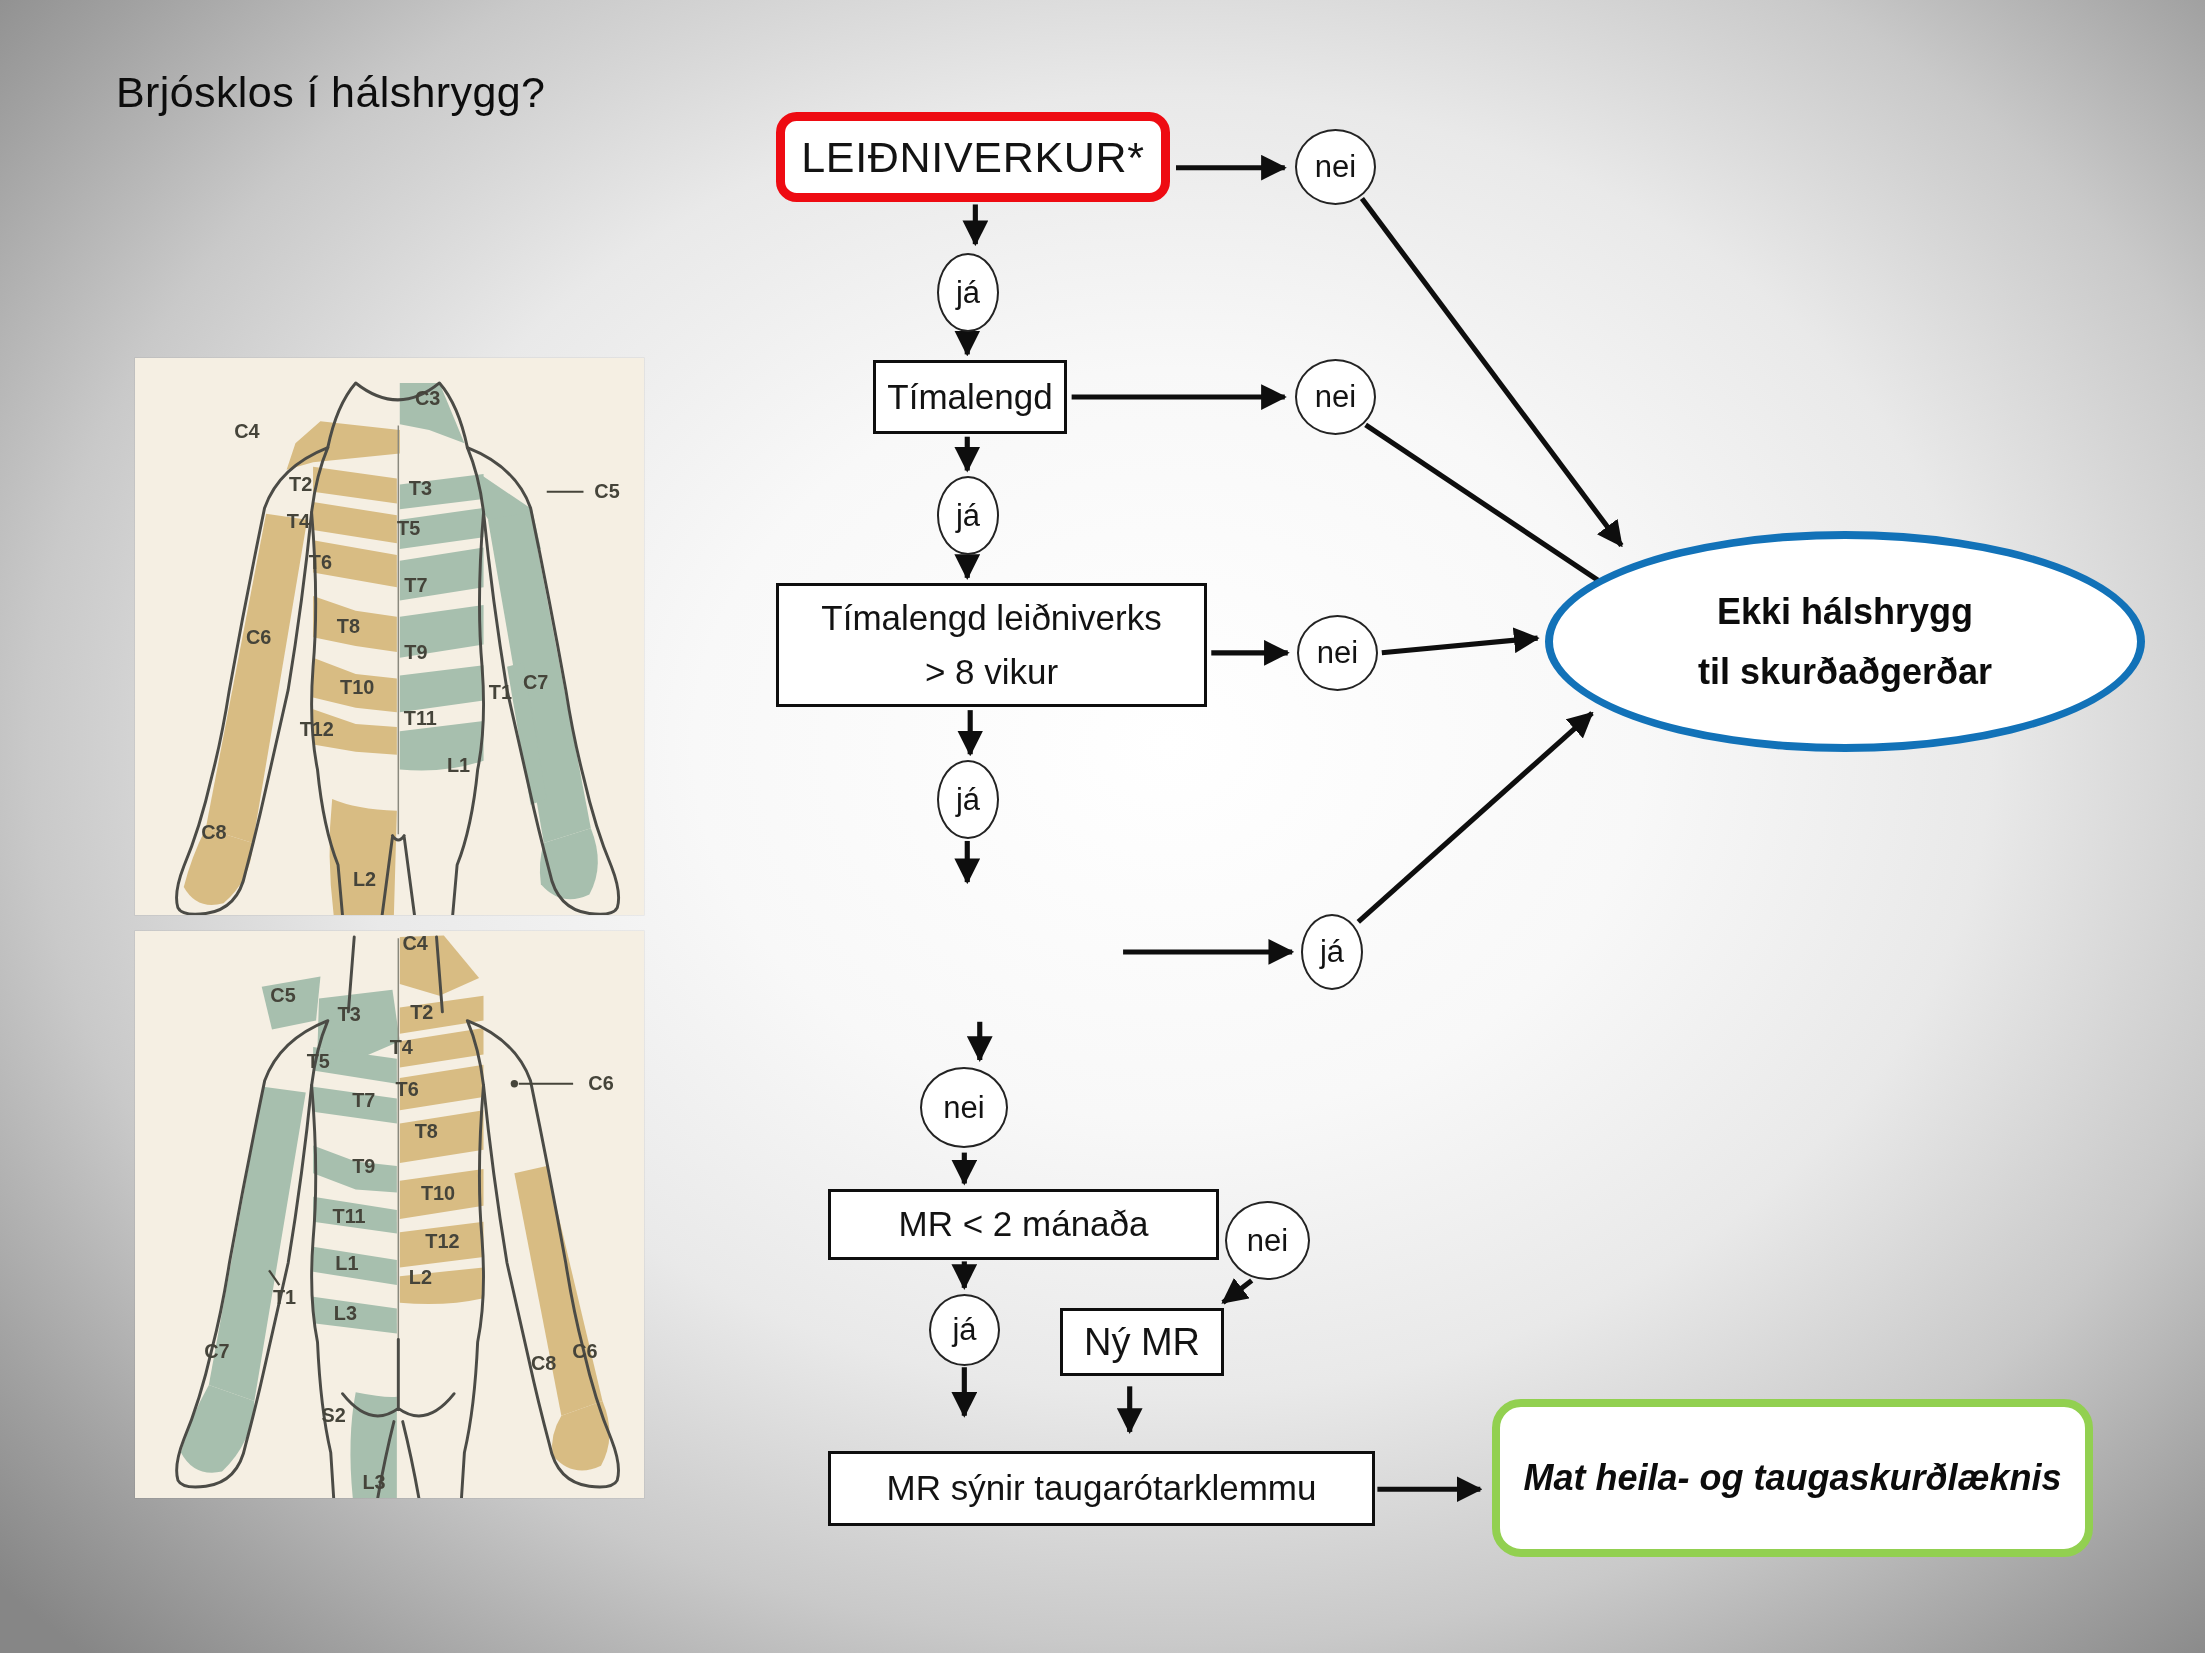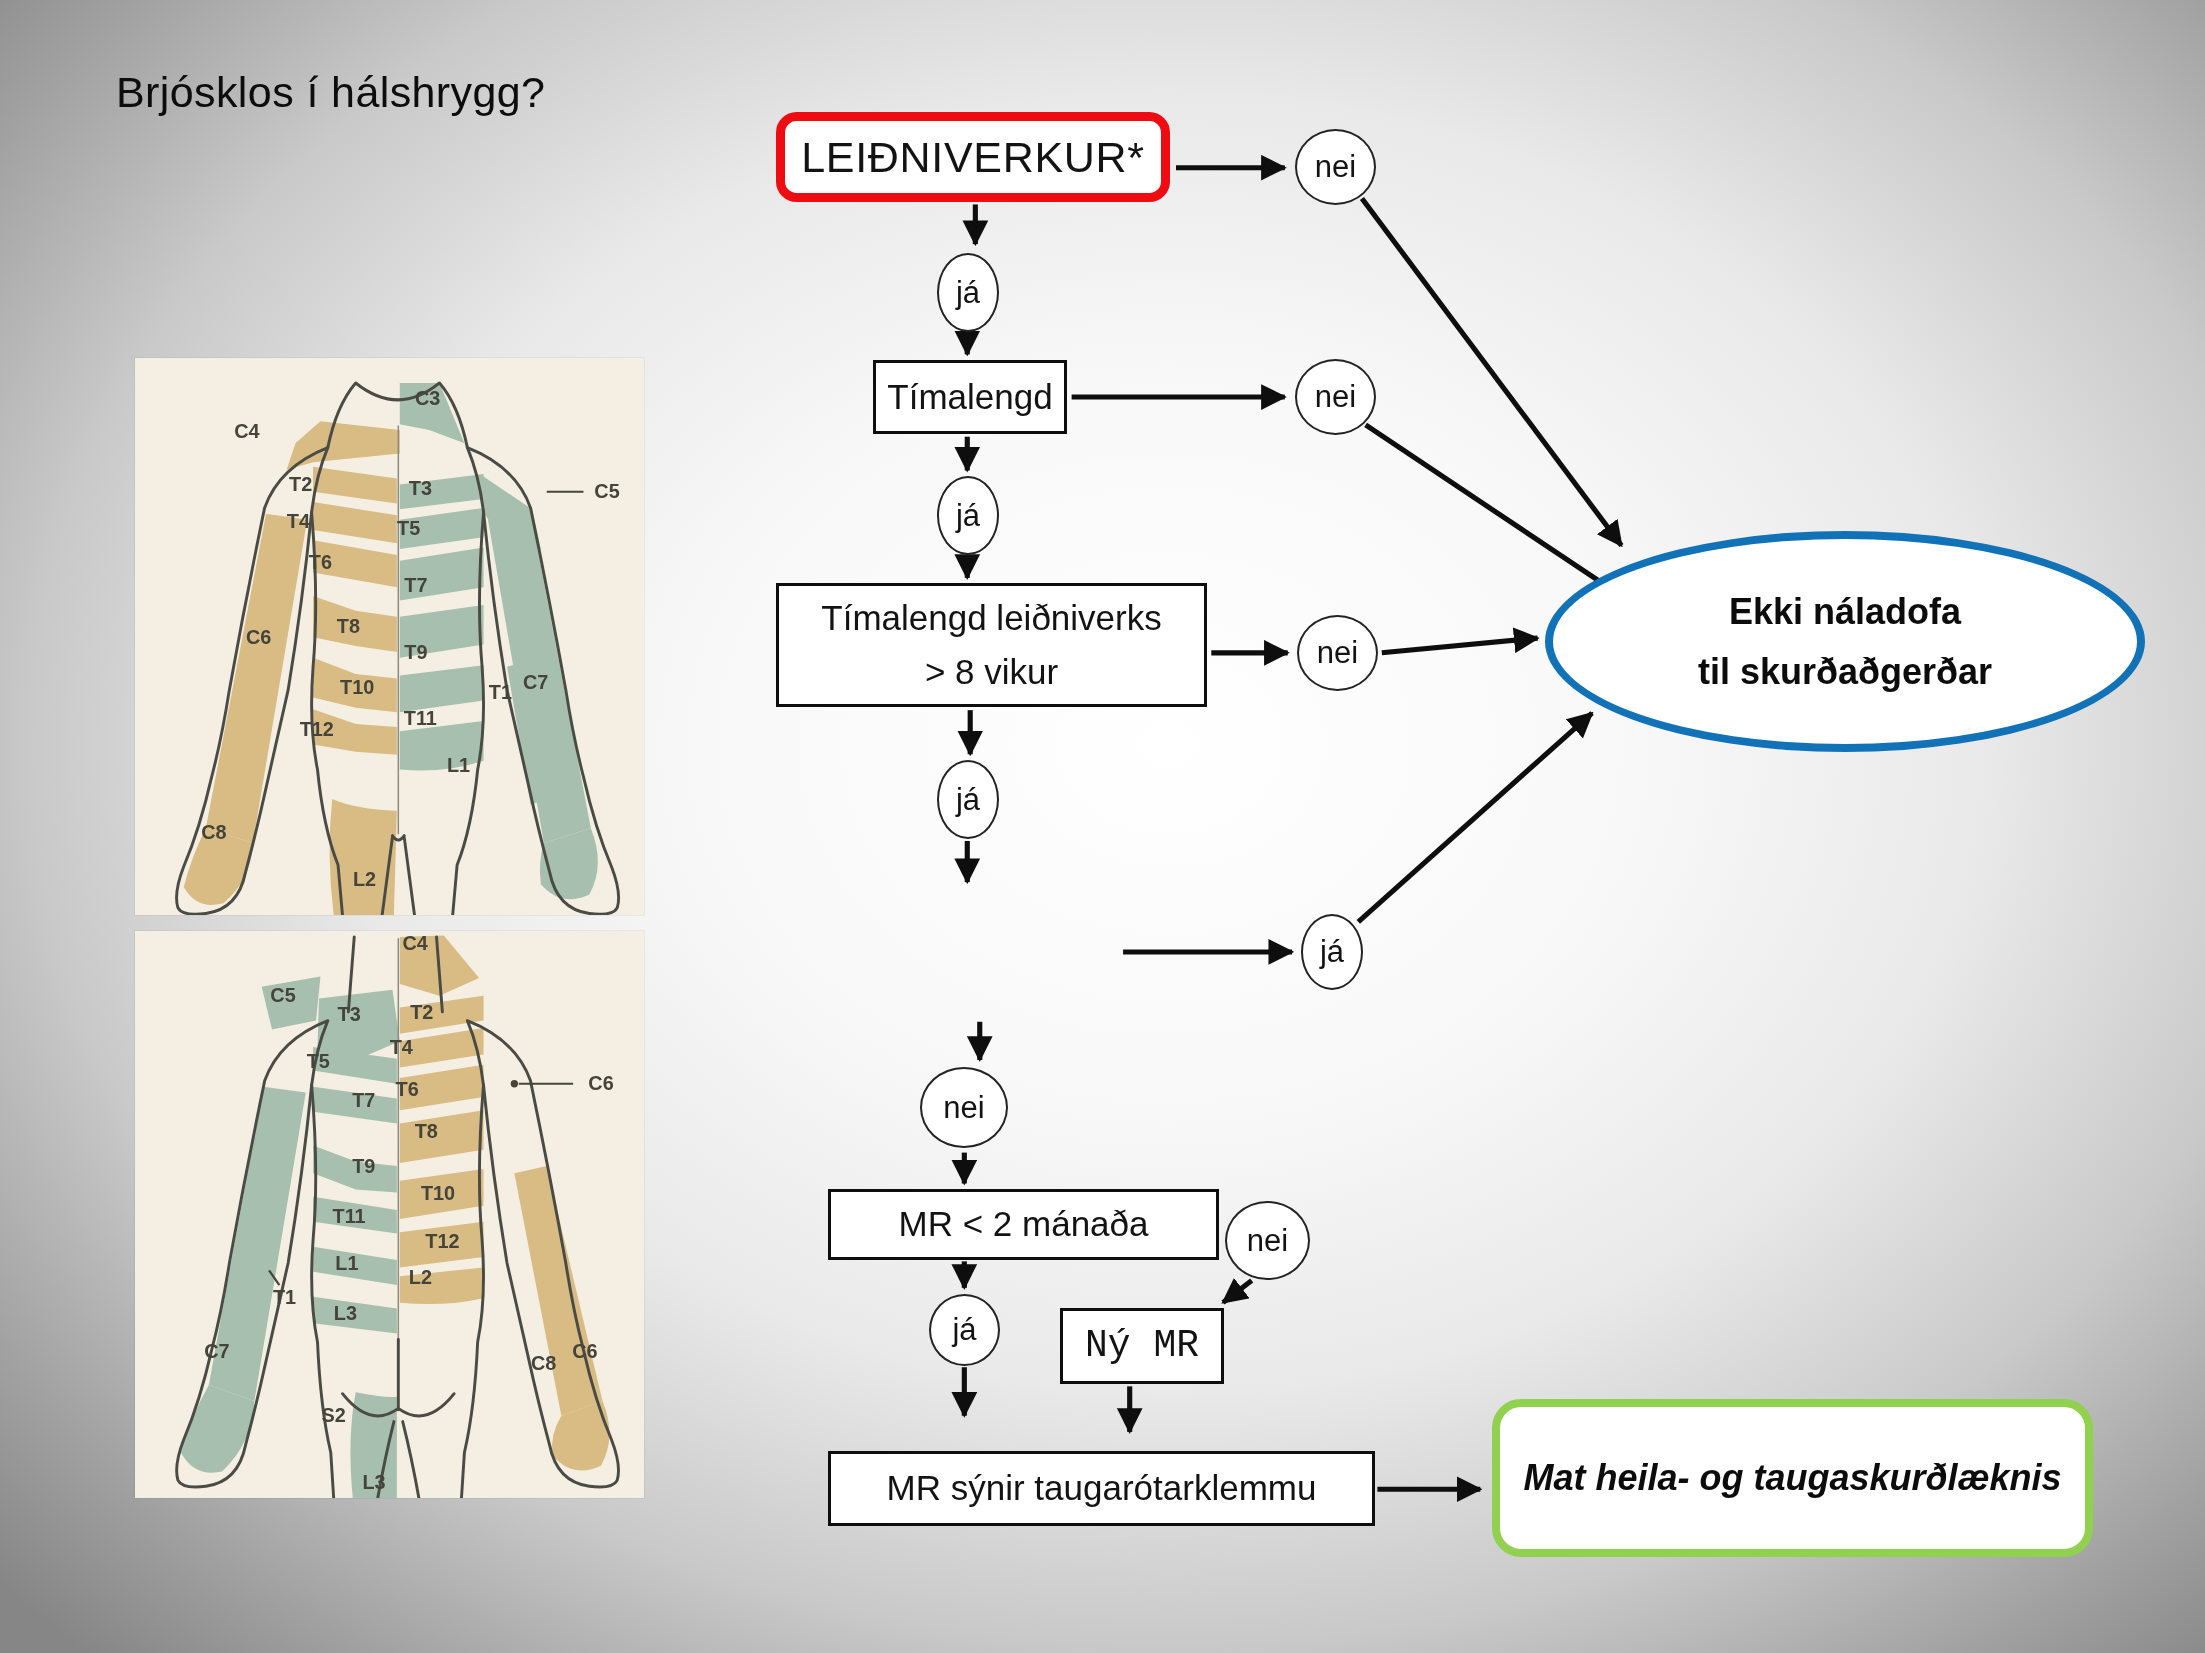--- a/index.html
+++ b/index.html
@@ -253,23 +253,23 @@
   <div class="decision" style="left:1301px;top:914px;width:62px;height:76px;">já</div>
 
   <div class="decision" style="left:920px;top:1067px;width:88px;height:81px;">nei</div>
 
   <div class="node" style="left:828px;top:1189px;width:391px;height:71px;">MR &lt; 2 mánaða</div>
 
   <div class="decision" style="left:1225px;top:1201px;width:85px;height:79px;">nei</div>
 
   <div class="decision" style="left:929px;top:1294px;width:71px;height:72px;">já</div>
 
-  <div class="node node-nymr" style="left:1060px;top:1308px;width:164px;height:76px;font-family:Liberation Mono, monospace;">Ný MR</div>
+  <div class="node node-nymr" style="left:1060px;top:1308px;width:164px;height:68px;">Ný MR</div>
 
   <div class="node node-wide" style="left:828px;top:1451px;width:547px;height:75px;">MR sýnir taugarótarklemmu</div>
 
-  <div class="terminal-ellipse" style="left:1545px;top:531px;width:600px;height:221px;">Ekki náladofa
+  <div class="terminal-ellipse" style="left:1545px;top:531px;width:600px;height:221px;">Ekki hálshrygg
 til skurðaðgerðar</div>
 
   <div class="terminal-green" style="left:1492px;top:1399px;width:601px;height:158px;font-style:italic;">Mat heila- og taugaskurðlæknis</div>
 
 </div>
 
 
 </body></html>

